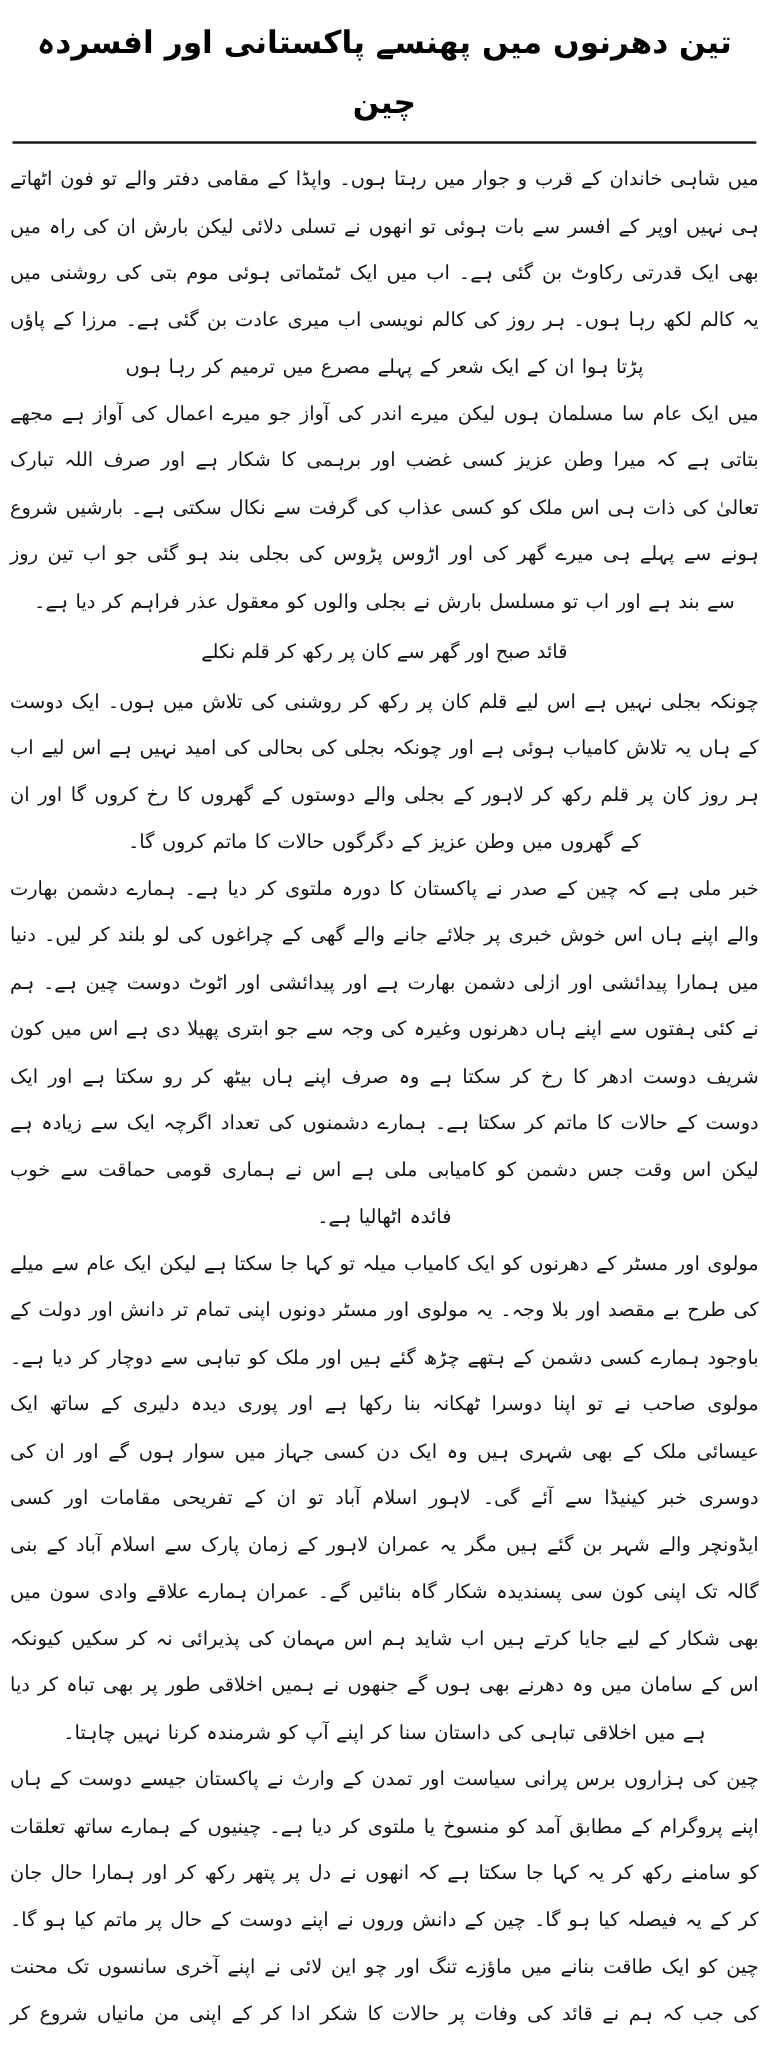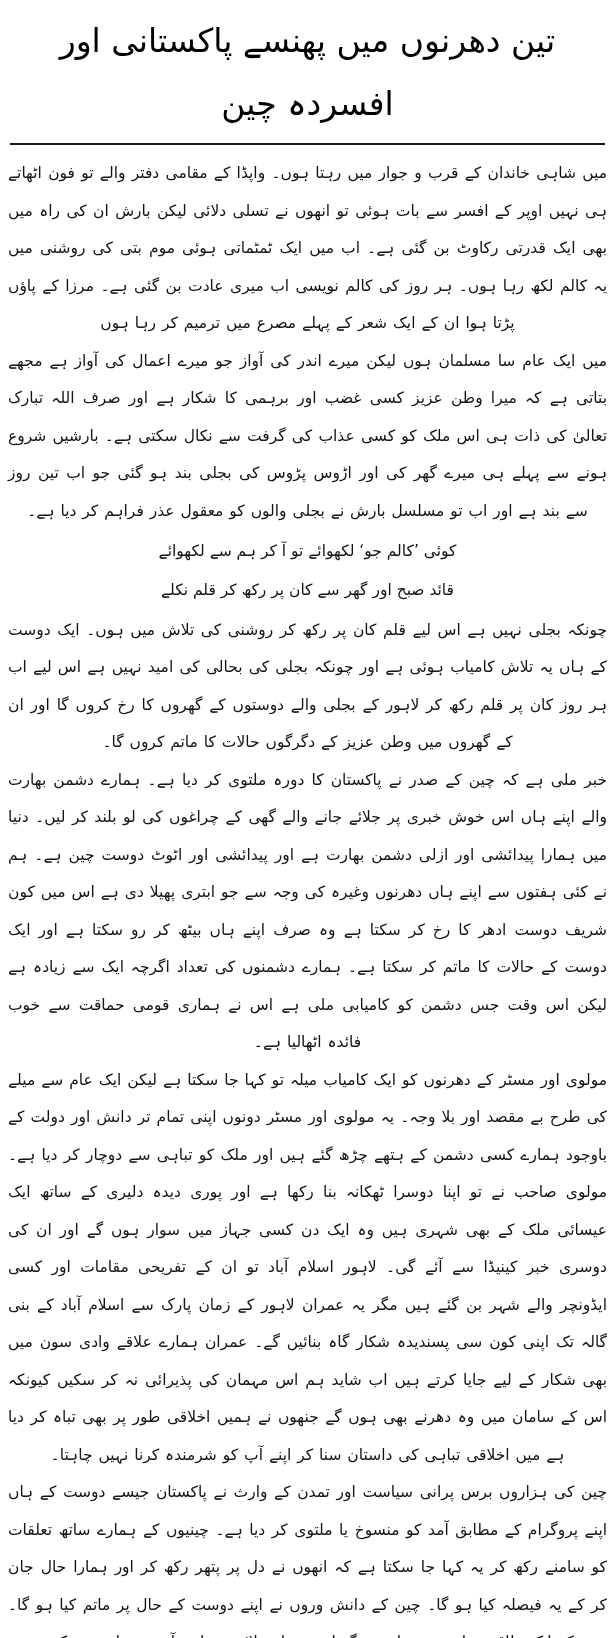--- a/index.html
+++ b/index.html
@@ -20,23 +20,23 @@
     padding: 6px 8px 10px 8px;
     background: #ffffff;
     overflow: hidden;
   }
 
   
   .masthead { text-align: center; }
 
   .article-title {
     direction: rtl;
-    font-size: 33px;
+    font-size: 25px;
     line-height: 1.9;
-    font-weight: normal;
+    font-weight: bold;
     color: #000000;
     padding: 4px 6px 2px 6px;
     letter-spacing: 0;
   }
 
   .title-rule {
     border: 0;
     border-top: 2.5px solid #1a1a1a;
     margin: 6px 2px 10px 2px;
   }
@@ -73,21 +73,20 @@
     <hr class="title-rule">
   </header>
 
   <main class="article-body">
 
     <p>میں شاہی خاندان کے قرب و جوار میں رہتا ہوں۔ واپڈا کے مقامی دفتر والے تو فون اٹھاتے ہی نہیں اوپر کے افسر سے بات ہوئی تو انھوں نے تسلی دلائی لیکن بارش ان کی راہ میں بھی ایک قدرتی رکاوٹ بن گئی ہے۔ اب میں ایک ٹمٹماتی ہوئی موم بتی کی روشنی میں یہ کالم لکھ رہا ہوں۔ ہر روز کی کالم نویسی اب میری عادت بن گئی ہے۔ مرزا کے پاؤں پڑتا ہوا ان کے ایک شعر کے پہلے مصرع میں ترمیم کر رہا ہوں</p>
 
     <p>میں ایک عام سا مسلمان ہوں لیکن میرے اندر کی آواز جو میرے اعمال کی آواز ہے مجھے بتاتی ہے کہ میرا وطن عزیز کسی غضب اور برہمی کا شکار ہے اور صرف اللہ تبارک تعالیٰ کی ذات ہی اس ملک کو کسی عذاب کی گرفت سے نکال سکتی ہے۔ بارشیں شروع ہونے سے پہلے ہی میرے گھر کی اور اڑوس پڑوس کی بجلی بند ہو گئی جو اب تین روز سے بند ہے اور اب تو مسلسل بارش نے بجلی والوں کو معقول عذر فراہم کر دیا ہے۔</p>
 
     <div class="verse">
-      <div>کوئی ’کالم جو‘ لکھوائے تو آ کر ہم سے لکھوائے</div>
       <div>قائد صبح اور گھر سے کان پر رکھ کر قلم نکلے</div>
     </div>
 
     <p>چونکہ بجلی نہیں ہے اس لیے قلم کان پر رکھ کر روشنی کی تلاش میں ہوں۔ ایک دوست کے ہاں یہ تلاش کامیاب ہوئی ہے اور چونکہ بجلی کی بحالی کی امید نہیں ہے اس لیے اب ہر روز کان پر قلم رکھ کر لاہور کے بجلی والے دوستوں کے گھروں کا رخ کروں گا اور ان کے گھروں میں وطن عزیز کے دگرگوں حالات کا ماتم کروں گا۔</p>
 
     <p>خبر ملی ہے کہ چین کے صدر نے پاکستان کا دورہ ملتوی کر دیا ہے۔ ہمارے دشمن بھارت والے اپنے ہاں اس خوش خبری پر جلائے جانے والے گھی کے چراغوں کی لو بلند کر لیں۔ دنیا میں ہمارا پیدائشی اور ازلی دشمن بھارت ہے اور پیدائشی اور اٹوٹ دوست چین ہے۔ ہم نے کئی ہفتوں سے اپنے ہاں دھرنوں وغیرہ کی وجہ سے جو ابتری پھیلا دی ہے اس میں کون شریف دوست ادھر کا رخ کر سکتا ہے وہ صرف اپنے ہاں بیٹھ کر رو سکتا ہے اور ایک دوست کے حالات کا ماتم کر سکتا ہے۔ ہمارے دشمنوں کی تعداد اگرچہ ایک سے زیادہ ہے لیکن اس وقت جس دشمن کو کامیابی ملی ہے اس نے ہماری قومی حماقت سے خوب فائدہ اٹھالیا ہے۔</p>
 
     <p>مولوی اور مسٹر کے دھرنوں کو ایک کامیاب میلہ تو کہا جا سکتا ہے لیکن ایک عام سے میلے کی طرح بے مقصد اور بلا وجہ۔ یہ مولوی اور مسٹر دونوں اپنی تمام تر دانش اور دولت کے باوجود ہمارے کسی دشمن کے ہتھے چڑھ گئے ہیں اور ملک کو تباہی سے دوچار کر دیا ہے۔ مولوی صاحب نے تو اپنا دوسرا ٹھکانہ بنا رکھا ہے اور پوری دیدہ دلیری کے ساتھ ایک عیسائی ملک کے بھی شہری ہیں وہ ایک دن کسی جہاز میں سوار ہوں گے اور ان کی دوسری خبر کینیڈا سے آئے گی۔ لاہور اسلام آباد تو ان کے تفریحی مقامات اور کسی ایڈونچر والے شہر بن گئے ہیں مگر یہ عمران لاہور کے زمان پارک سے اسلام آباد کے بنی گالہ تک اپنی کون سی پسندیدہ شکار گاہ بنائیں گے۔ عمران ہمارے علاقے وادی سون میں بھی شکار کے لیے جایا کرتے ہیں اب شاید ہم اس مہمان کی پذیرائی نہ کر سکیں کیونکہ اس کے سامان میں وہ دھرنے بھی ہوں گے جنھوں نے ہمیں اخلاقی طور پر بھی تباہ کر دیا ہے میں اخلاقی تباہی کی داستان سنا کر اپنے آپ کو شرمندہ کرنا نہیں چاہتا۔</p>
 
     <p>چین کی ہزاروں برس پرانی سیاست اور تمدن کے وارث نے پاکستان جیسے دوست کے ہاں اپنے پروگرام کے مطابق آمد کو منسوخ یا ملتوی کر دیا ہے۔ چینیوں کے ہمارے ساتھ تعلقات کو سامنے رکھ کر یہ کہا جا سکتا ہے کہ انھوں نے دل پر پتھر رکھ کر اور ہمارا حال جان کر کے یہ فیصلہ کیا ہو گا۔ چین کے دانش وروں نے اپنے دوست کے حال پر ماتم کیا ہو گا۔ چین کو ایک طاقت بنانے میں ماؤزے تنگ اور چو این لائی نے اپنے آخری سانسوں تک محنت کی جب کہ ہم نے قائد کی وفات پر حالات کا شکر ادا کر کے اپنی من مانیاں شروع کر دیں۔ ہم سے ایک برس بعد آزاد ہونے والے چین کی حالت دیکھیں اور اس سے سال بھر پہلے آزاد ہونے والے اپنے پاکستان کی۔ ہمارے نام نہاد اشرافیہ نے ہماری یہ حالت بنا دی اور اب بھی یہی ملک پر مسلط ہے۔ کیا ہم کسی صورت میں اس آسیب سے نکل سکیں گے۔ عوام تو تیار ہیں اور یہ بے معنی دھرنے اس کا ثبوت ہیں جو جاری ہیں۔</p>

